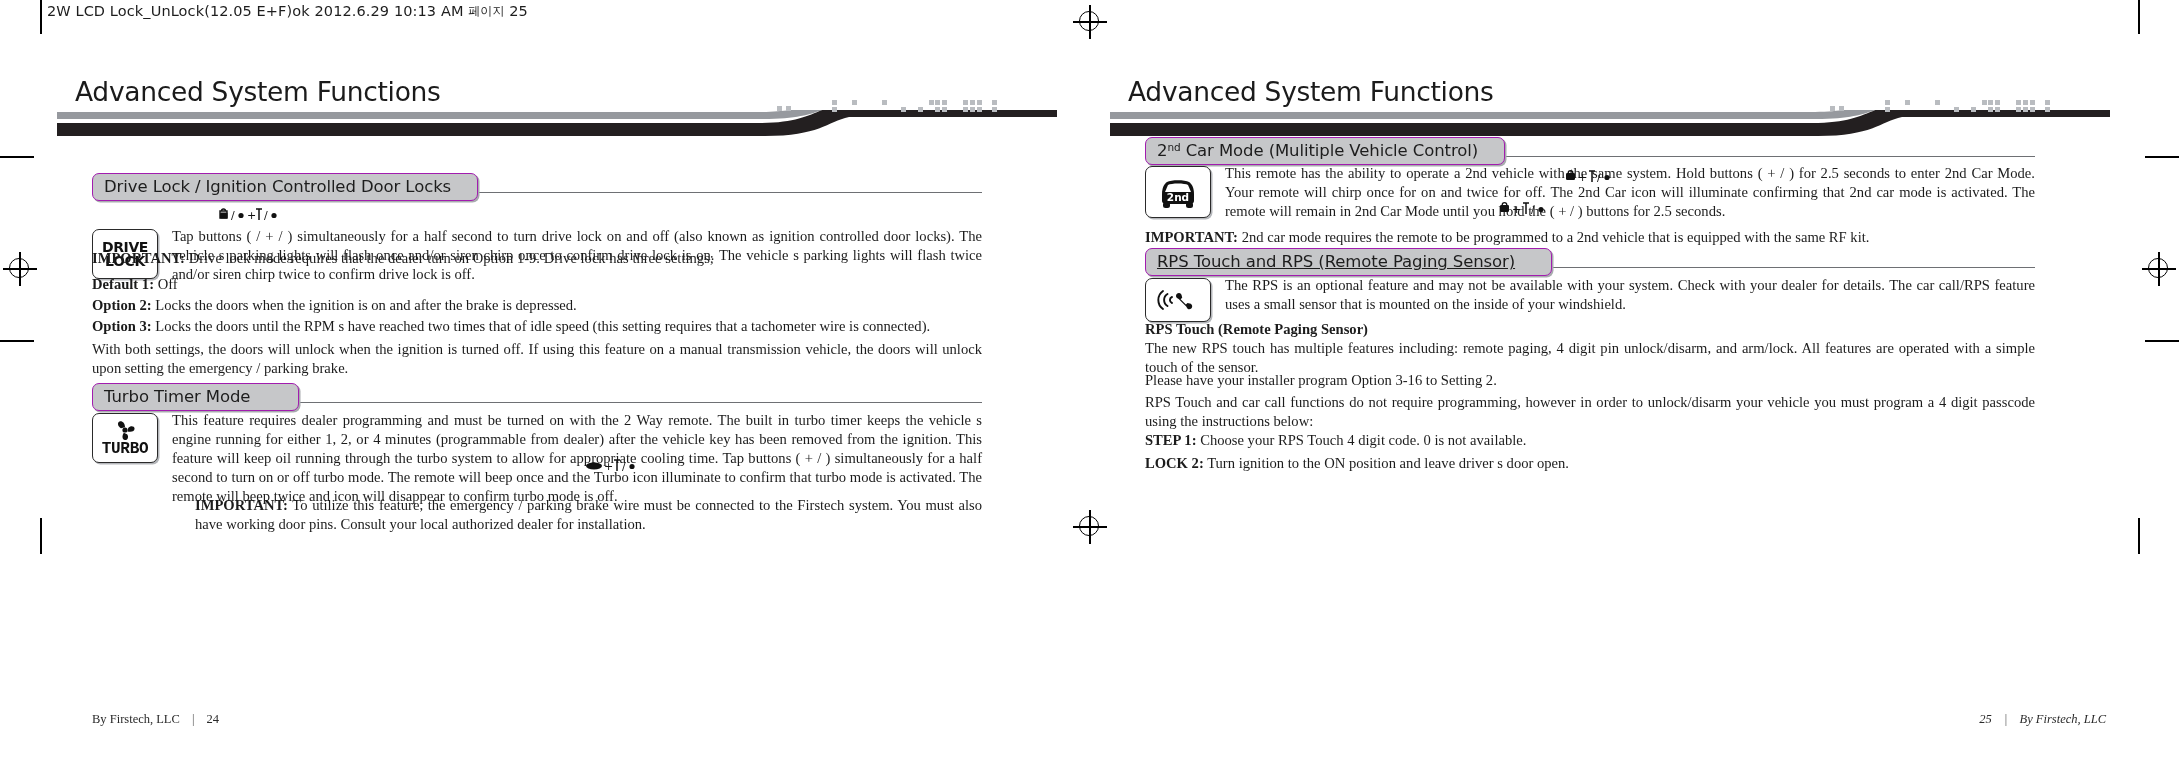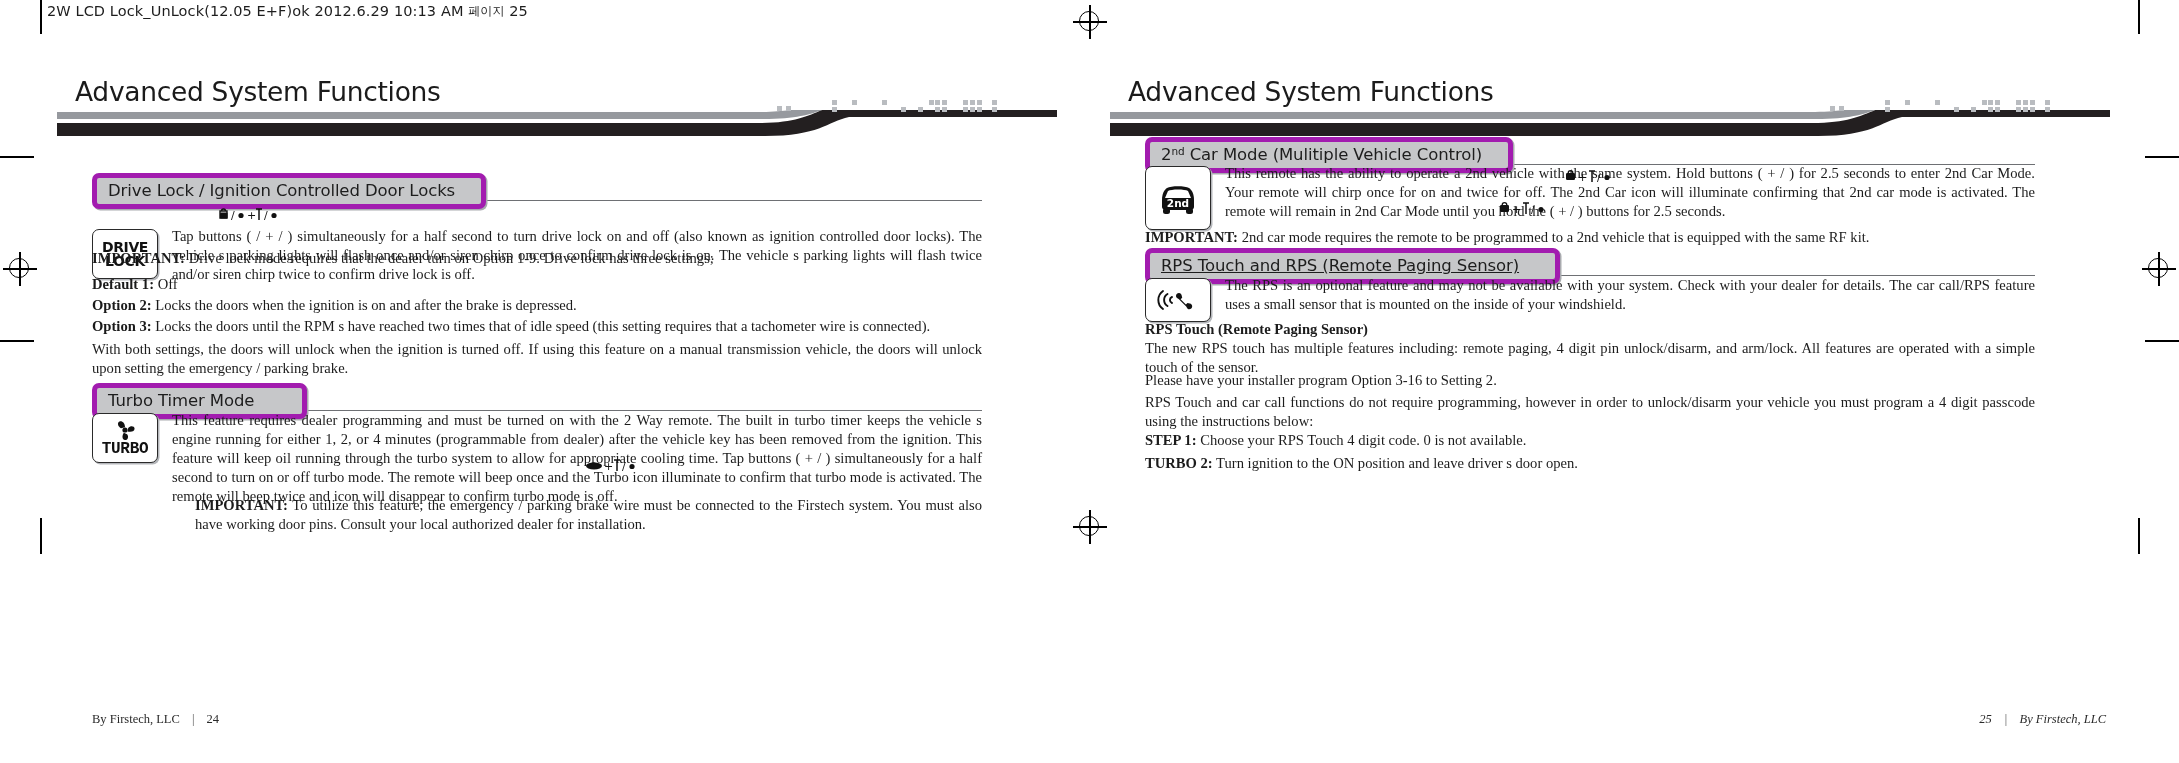--- a/index.html
+++ b/index.html
@@ -36,21 +36,21 @@
   .dashes{position:absolute;left:720px;top:24px;width:260px;height:16px;}
   .dash{position:absolute;width:5px;height:5px;background:#b9bcc0;}
 
   
   .col{position:absolute;left:35px;width:890px;}
   p.body{margin:0 0 0 0;font-size:14.6px;line-height:1.30;text-align:justify;
          color:#1c1c1c;}
 
   
   .pill{position:relative;display:inline-block;background:#c6c7c9;
-        border:5px solid #a21caf;border-radius:7px;
+        border:1px solid #a21caf;border-radius:7px;
         padding:3px 26px 4px 11px;font-family:"DejaVu Sans",sans-serif;
         font-size:16.5px;color:#1d1d1d;box-shadow:1.5px 1.5px 0 #a9abaf;
         letter-spacing:-.1px;white-space:nowrap;}
   .pill sup{font-size:10.5px;vertical-align:5px;}
   .pillrow{position:relative;}
   .pillrow:after{content:"";position:absolute;left:0;right:0;bottom:1px;
                  height:1px;background:#6e7074;z-index:-1;}
   .rule{height:1px;background:#6e7074;margin-top:-9px;}
 
   
@@ -290,21 +290,21 @@
     <div class="col" style="top:137px;">
       <div class="pillrow">
         <span class="pill">
           <span>2</span><sup>nd</sup><span> Car Mode (Mulitiple Vehicle Control)</span>
         </span>
       </div>
       <div class="rule"></div>
     </div>
 
     <div class="col flexrow" style="top:164px;">
-      <div class="iconbox" style="flex:0 0 66px;height:64px;margin-top:2px;">
+      <div class="iconbox" style="flex:0 0 66px;height:52px;margin-top:2px;">
         <svg width="46" height="36" viewBox="0 0 46 36">
           <g fill="#111">
             <path d="M7,20 C7,14 9,10 12,8 C16,5.5 30,5.5 34,8 C37,10 39,14 39,20 L39,27 C39,29 37,30 35,30 L11,30 C9,30 7,29 7,27 Z"></path>
             <path d="M13,11 C16,9 30,9 33,11 L36,18 L10,18 Z" fill="#fff"></path>
             <rect x="8" y="28" width="7" height="6" rx="2.5"></rect>
             <rect x="31" y="28" width="7" height="6" rx="2.5"></rect>
             <rect x="11" y="19" width="24" height="9" rx="1.5" fill="#111"></rect>
             <text x="23" y="27" font-size="10.5" font-family="DejaVu Sans" font-weight="bold" fill="#fff" text-anchor="middle">2nd</text>
           </g>
         </svg>
@@ -379,21 +379,21 @@
     </div>
 
     <div class="col" style="top:431px;">
       <p class="body">
         <b class="lead">STEP 1:</b>
         <span>Choose your RPS Touch 4 digit code.  0  is not available.</span>
       </p>
     </div>
     <div class="col" style="top:454px;">
       <p class="body">
-        <b class="lead">TURBO 2:</b>
+        <b class="lead">LOCK 2:</b>
         <span>Turn ignition to the  ON  position and leave driver s door open.</span>
       </p>
     </div>
 
     <div class="foot r">
       <span>25</span>
       <span class="sep">|</span>
       <span>By Firstech, LLC</span>
     </div>
   </div>

